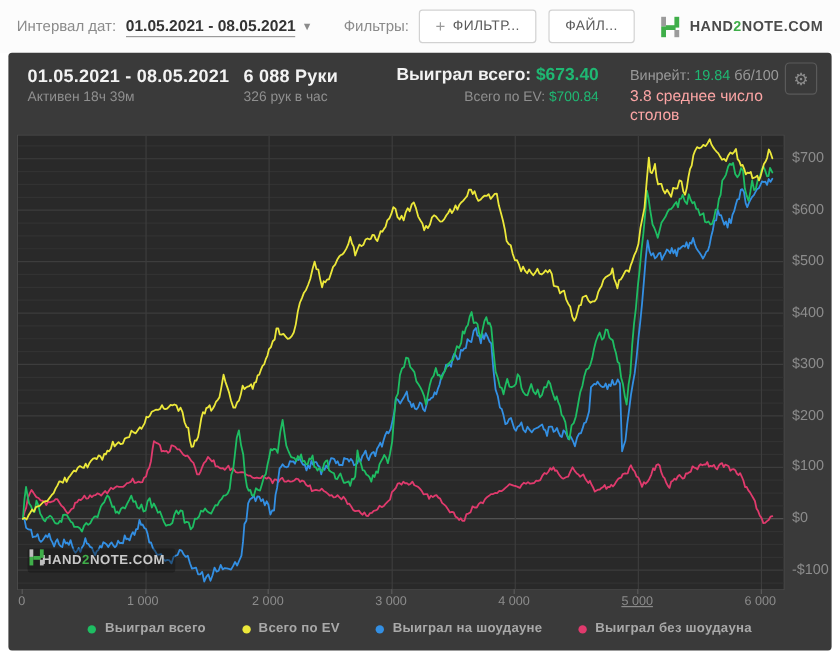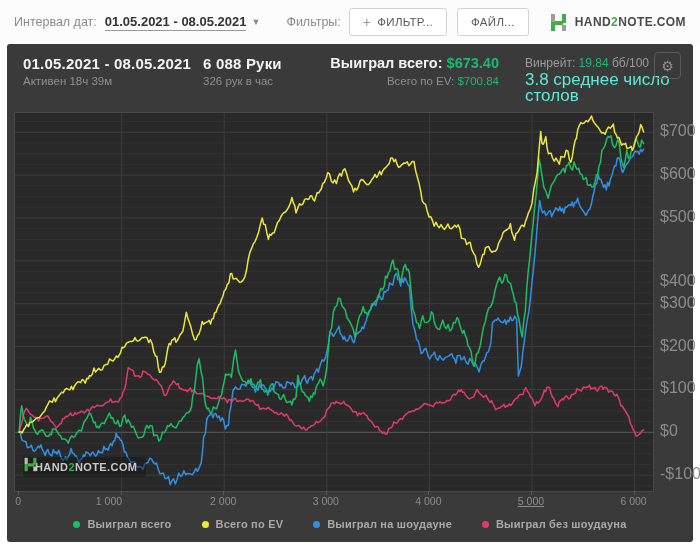--- a/index.html
+++ b/index.html
@@ -23,29 +23,29 @@
   .stat-big { font-size:15px; font-weight:bold; color:#f2f2f2; letter-spacing:.2px; line-height:19px; }
   .stat-sub { font-size:11.5px; color:#8f8f8f; line-height:16px; }
   .col1 { width:180px; }
   .col2 { width:108px; }
   .col3 { width:188px; display:flex; flex-direction:column; align-items:flex-end; }
   .col3 .line1 { font-size:14.5px; font-weight:bold; color:#f2f2f2; line-height:19px; }
   .col3 .line2 { font-size:11.5px; color:#8f8f8f; line-height:16px; }
   .money { color:#1fb873; }
   .col4 { flex:1; padding-left:26px; }
   .col4 .line1 { font-size:12px; color:#9a9a9a; line-height:18px; }
-  .col4 .line2 { font-size:17px; color:#5eead4; line-height:16px; }
+  .col4 .line2 { font-size:13px; color:#fca5a5; line-height:16px; }
   .gear-btn { position:absolute; top:8px; right:12px; width:27px; height:27px; border:1px solid #5a5a5a; border-radius:4px; color:#8f8f8f; font-size:14px; display:flex; align-items:center; justify-content:center; cursor:pointer; background:transparent; }
 
   
   .chart-wrap { position:relative; margin:0 7px; height:380px; }
   .plot { position:absolute; left:0; top:0; width:640px; height:380px; background:#292929; border:1px solid #484848; }
   .plot svg { position:absolute; left:0; top:0; }
   .y-axis { position:absolute; left:646px; top:0; width:46px; height:380px; }
-  .y-tick { position:absolute; font-size:16px; color:#8c8c8c; transform:translateY(-50%); }
+  .y-tick { position:absolute; font-size:12px; color:#8c8c8c; transform:translateY(-50%); }
   .x-axis { position:relative; margin:0 7px; height:20px; }
   .x-tick { position:absolute; top:3px; font-size:10.5px; color:#8c8c8c; transform:translateX(-50%); white-space:nowrap; }
   .x-tickmark { position:absolute; top:-1px; width:1px; height:4px; background:#5a5a5a; }
 
   .watermark { position:absolute; left:8px; bottom:14px; background:rgba(20,20,20,.45); border-radius:2px; padding:4px 9px 4px 6px; display:flex; align-items:center; }
   .watermark .brand-text { font-size:11px; color:#c9c9c9; margin-left:6px; }
   .watermark .accent2 { color:#3fae49; }
 
   
   .legend { display:flex; justify-content:center; align-items:center; gap:30px; padding-top:6px; }
@@ -160,34 +160,34 @@
           <rect x="13" y="1" width="4" height="9" fill="#3fae49"></rect>
           <rect x="13" y="12" width="4" height="6" fill="#bdbdbd"></rect>
         </svg>
         <span class="brand-text"><span>HAND</span><span class="accent2">2</span><span>NOTE.COM</span></span>
       </div>
     </div>
     <div class="y-axis" id="y-axis">
         <div class="y-tick" style="top: 19.2857px;">$700</div>
         <div class="y-tick" style="top: 62.1429px;">$600</div>
         <div class="y-tick" style="top: 105px; text-align: right;">$500</div>
-        <div class="y-tick" style="top: 147.857px; margin-top: 21px;">$400</div>
+        <div class="y-tick" style="top: 147.857px;">$400</div>
         <div class="y-tick" style="top: 190.714px;">$300</div>
         <div class="y-tick" style="top: 233.571px;">$200</div>
         <div class="y-tick" style="top: 276.429px;">$100</div>
         <div class="y-tick" style="top: 319.286px;">$0</div>
         <div class="y-tick" style="top: 362.143px;">-$100</div>
       </div>
   </div>
 
   <div class="x-axis" id="x-axis">
       <div class="x-tickmark" style="left: 4.10289px;"></div>
       <div class="x-tick" style="left: 4.10289px;">0</div>
       <div class="x-tickmark" style="left: 106.675px;"></div>
-      <div class="x-tick" style="left: 95px;">1 000</div>
+      <div class="x-tick" style="left: 105px;">1 000</div>
       <div class="x-tickmark" style="left: 209.248px;"></div>
       <div class="x-tick" style="left: 209.248px;">2 000</div>
       <div class="x-tickmark" style="left: 311.82px;"></div>
       <div class="x-tick" style="left: 311.82px;">3 000</div>
       <div class="x-tickmark" style="left: 414.392px;"></div>
       <div class="x-tick" style="left: 414.392px;">4 000</div>
       <div class="x-tickmark" style="left: 516.965px;"></div>
       <div class="x-tick" style="left: 516.965px; text-decoration: underline;">5 000</div>
       <div class="x-tickmark" style="left: 619.537px;"></div>
       <div class="x-tick" style="left: 619.537px;">6 000</div>

